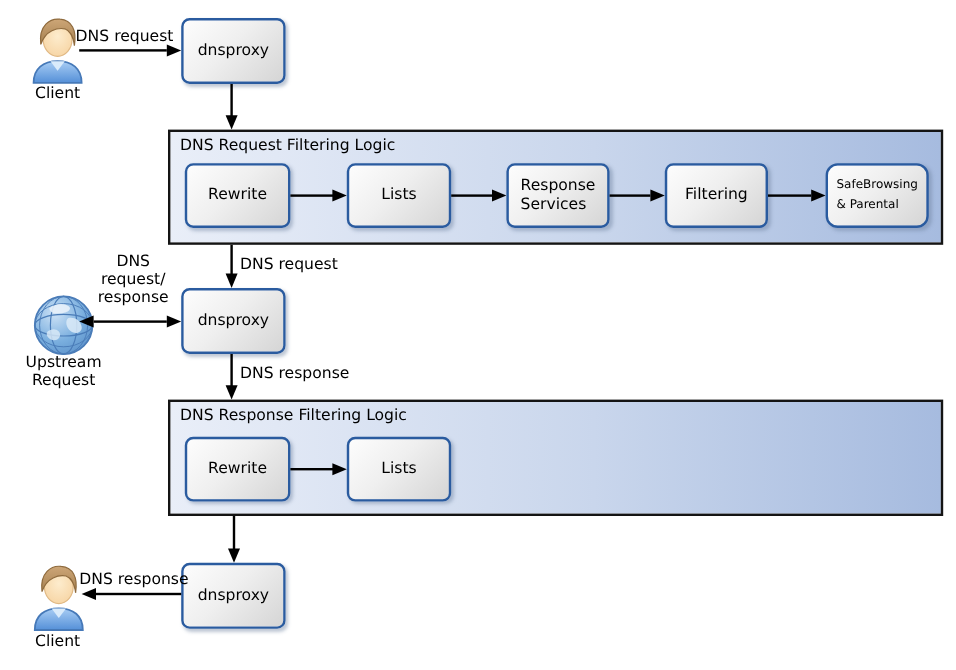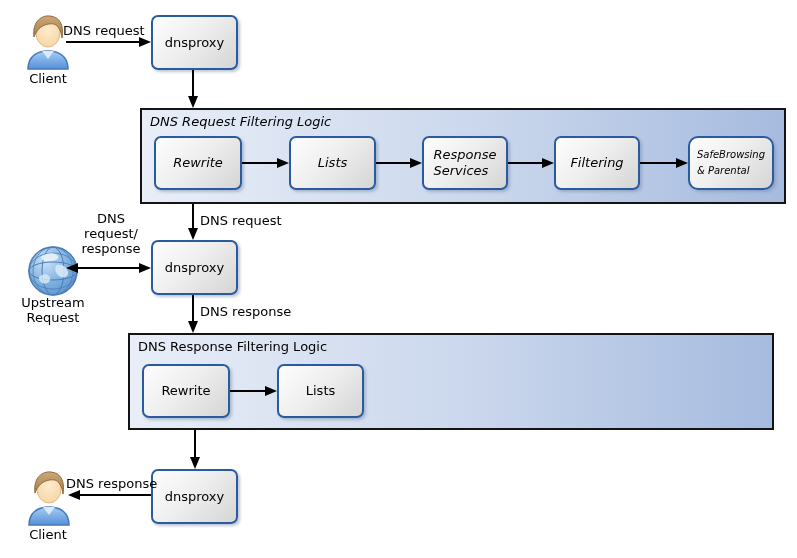--- a/index.html
+++ b/index.html
@@ -75,21 +75,21 @@
 
   <div class="lbl" style="left:63px;top:23px;">DNS request</div>
   <div class="hline" style="left:66px;top:41px;width:73px;"></div>
   <div class="head-right" style="left:139px;top:37px;"></div>
 
   <div class="fbox" style="left:151px;top:15px;width:87px;height:55px;">dnsproxy</div>
 
   <div class="vline" style="left:192px;top:70px;height:27px;"></div>
   <div class="head-down" style="left:188px;top:96px;"></div>
 
-  <div class="container" style="left:140px;top:108px;width:646px;height:96px;font-style:italic;">
+  <div class="container" style="left:140px;top:108px;width:646px;height:96px;">
     <div class="container-title">DNS Request Filtering Logic</div>
     <div class="fbox" style="left:12px;top:26px;width:88px;height:54px;">Rewrite</div>
     <div class="hline" style="left:100px;top:52px;width:36px;"></div>
     <div class="head-right" style="left:135px;top:48px;"></div>
     <div class="fbox" style="left:147px;top:26px;width:87px;height:54px;">Lists</div>
     <div class="hline" style="left:234px;top:52px;width:34px;"></div>
     <div class="head-right" style="left:268px;top:48px;"></div>
     <div class="fbox" style="left:280px;top:26px;width:86px;height:54px;">Response
 Services</div>
     <div class="hline" style="left:366px;top:52px;width:34px;"></div>
@@ -132,21 +132,21 @@
   <div class="head-left" style="left:66px;top:263px;"></div>
   <div class="hline" style="left:78px;top:267px;width:61px;"></div>
   <div class="head-right" style="left:139px;top:263px;"></div>
 
   <div class="fbox" style="left:151px;top:240px;width:87px;height:55px;">dnsproxy</div>
 
   <div class="vline" style="left:192px;top:295px;height:27px;"></div>
   <div class="head-down" style="left:188px;top:321px;"></div>
   <div class="lbl" style="left:200px;top:304px;">DNS response</div>
 
-  <div class="container" style="left:128px;top:333px;width:646px;height:97px;">
+  <div class="container" style="left:140px;top:333px;width:646px;height:97px;">
     <div class="container-title">DNS Response Filtering Logic</div>
     <div class="fbox" style="left:12px;top:29px;width:88px;height:54px;">Rewrite</div>
     <div class="hline" style="left:100px;top:55px;width:36px;"></div>
     <div class="head-right" style="left:135px;top:51px;"></div>
     <div class="fbox" style="left:147px;top:29px;width:87px;height:54px;">Lists</div>
   </div>
 
   <div class="vline" style="left:194px;top:430px;height:28px;"></div>
   <div class="head-down" style="left:190px;top:457px;"></div>
 

